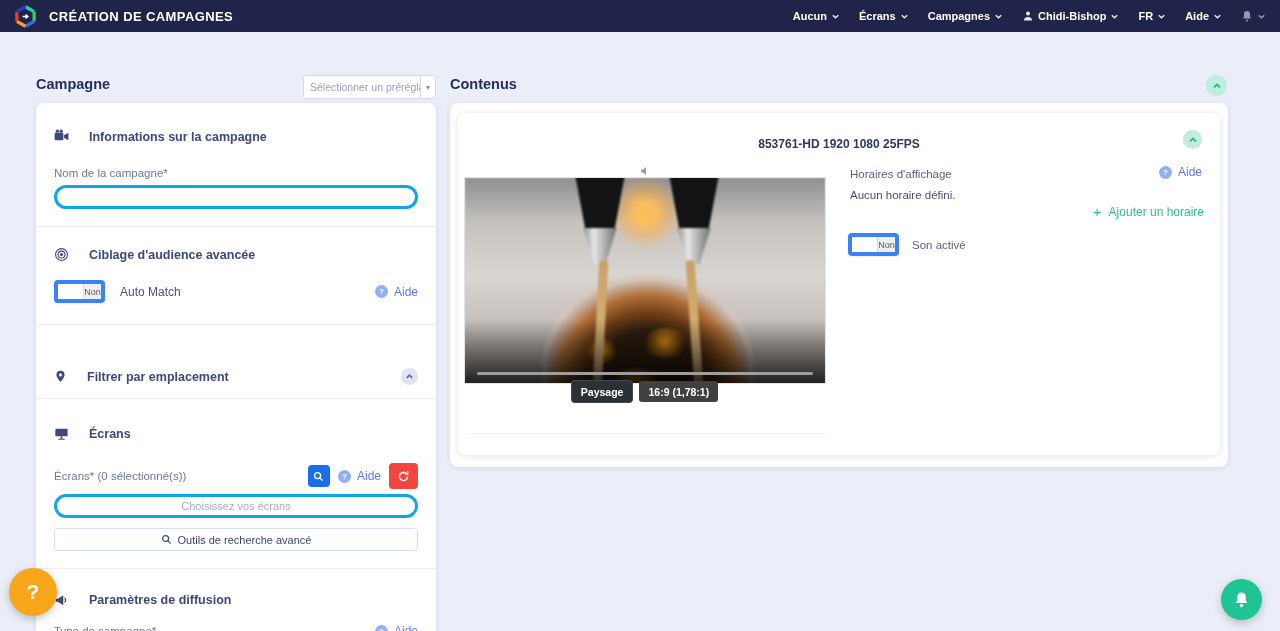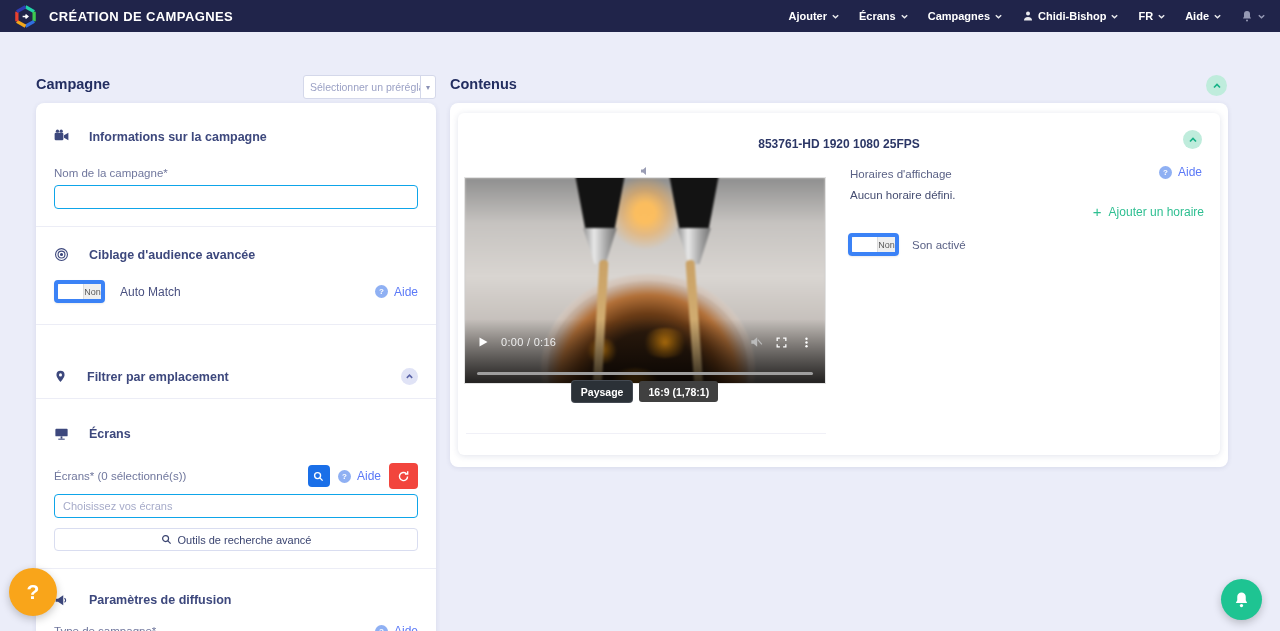--- a/index.html
+++ b/index.html
@@ -42,22 +42,22 @@
   }
   #campaign-card { left:36px; top:103px; width:400px; height:580px; }
   #content-card  { left:450px; top:103px; width:778px; height:364px; }
   
   .section { padding:0 18px; }
   .sec-divider { border-top:1px solid #ecedf6; }
   .sec-header { display:flex; align-items:center; gap:20px; font-weight:700; font-size:12.5px; color:#3d487d; }
   .sec-header svg { flex:0 0 auto; }
   .field-label { font-size:11.5px; color:#70779d; }
   .text-input {
-    width:100%; height:24px; border:1px solid #0ea5e9; border-radius:4px; background:#fff;
-    font-size:11px; color:#444; padding:0 8px; font-family:"Liberation Sans", sans-serif;
+    width:100%; height:24px; border:3px solid #0ea5e9; border-radius:12px; background:#fff;
+    font-size:11px; color:#444; padding:0 8px; font-family:"Liberation Sans", sans-serif;text-align:center;
   }
   .text-input::placeholder { color:#a6abc9; }
   
   .toggle {
     width:51px; height:23px; border:4px solid #3b82f6; border-radius:4px; background:#efefef;
     display:flex; overflow:hidden; cursor:pointer; box-shadow:0 1px 2px rgba(0,0,0,.08);
   }
   .toggle .knob { width:26px; background:#fff; border-right:1px solid #dcdcdc; border-radius:3px 0 0 3px; }
   .toggle .t-label { flex:1; display:flex; align-items:center; justify-content:center; font-size:9px; color:#5a5a5a; }
   .aide { display:flex; align-items:center; gap:6px; cursor:pointer; }
@@ -145,21 +145,21 @@
       <path d="M21 17 L12 22.2" stroke="#2f6fe0"></path>
       <path d="M12 22.2 L3 17" stroke="#f2a71b"></path>
       <path d="M3 17 L3 7" stroke="#e8402f"></path>
       <path d="M3 7 L12 1.8" stroke="#2f3bb3"></path>
       <path d="M9 12 l5 0 m-2 -2 l2.4 2 l-2.4 2" stroke="#fff" stroke-width="1.6"></path>
     </svg>
     <span class="nav-title">CRÉATION DE CAMPAGNES</span>
   </div>
   <div class="nav-right">
     <span class="nav-item">
-      <span>Ajouter</span>
+      <span>Aucun</span>
       <svg width="9" height="9" viewBox="0 0 10 10">
           <polyline points="2,3.5 5,6.5 8,3.5" fill="none" stroke="#fff" stroke-width="1.6"></polyline>
         </svg>
     </span>
     <span class="nav-item">
       <span>Écrans</span>
       <svg width="9" height="9" viewBox="0 0 10 10">
           <polyline points="2,3.5 5,6.5 8,3.5" fill="none" stroke="#fff" stroke-width="1.6"></polyline>
         </svg>
     </span>
@@ -354,39 +354,20 @@
         <div class="cone s1"></div>
           <div class="cone s2"></div>
         <div class="cup"></div>
         <div class="blob b1"></div>
           <div class="blob b2"></div>
           <div class="blob b3"></div>
         <div class="stream s1"></div>
           <div class="stream s2"></div>
       </div>
       <div class="v-controls">
-        <div class="vc-row">
-          <svg width="12" height="12" viewBox="0 0 24 24" fill="#fff">
-              <path d="M5 3 L21 12 L5 21 z"></path>
-            </svg>
-          <span class="vc-time">0:00 / 0:16</span>
-          <span class="vc-spacer"></span>
-          <svg width="14" height="14" viewBox="0 0 24 24" fill="#bbb">
-              <path d="M4 9 v6 h4 l6 5 V4 L8 9 z"></path>
-              <line x1="15" y1="8" x2="22" y2="16" stroke="#bbb" stroke-width="2"></line>
-            </svg>
-          <svg width="13" height="13" viewBox="0 0 24 24" fill="none" stroke="#fff" stroke-width="2.4">
-              <path d="M4 9 V4 h5 M15 4 h5 v5 M20 15 v5 h-5 M9 20 H4 v-5"></path>
-            </svg>
-          <svg width="13" height="13" viewBox="0 0 24 24" fill="#fff">
-              <circle cx="12" cy="5" r="2.2"></circle>
-              <circle cx="12" cy="12" r="2.2"></circle>
-              <circle cx="12" cy="19" r="2.2"></circle>
-            </svg>
-        </div>
         <div class="vc-bar"></div>
       </div>
     </div>
 
     <div class="fmt-row">
       <button class="fmt-btn fmt-dark">Paysage</button>
       <button class="fmt-btn fmt-blue">16:9 (1,78:1)</button>
     </div>
     <div class="media-divider"></div>
 

